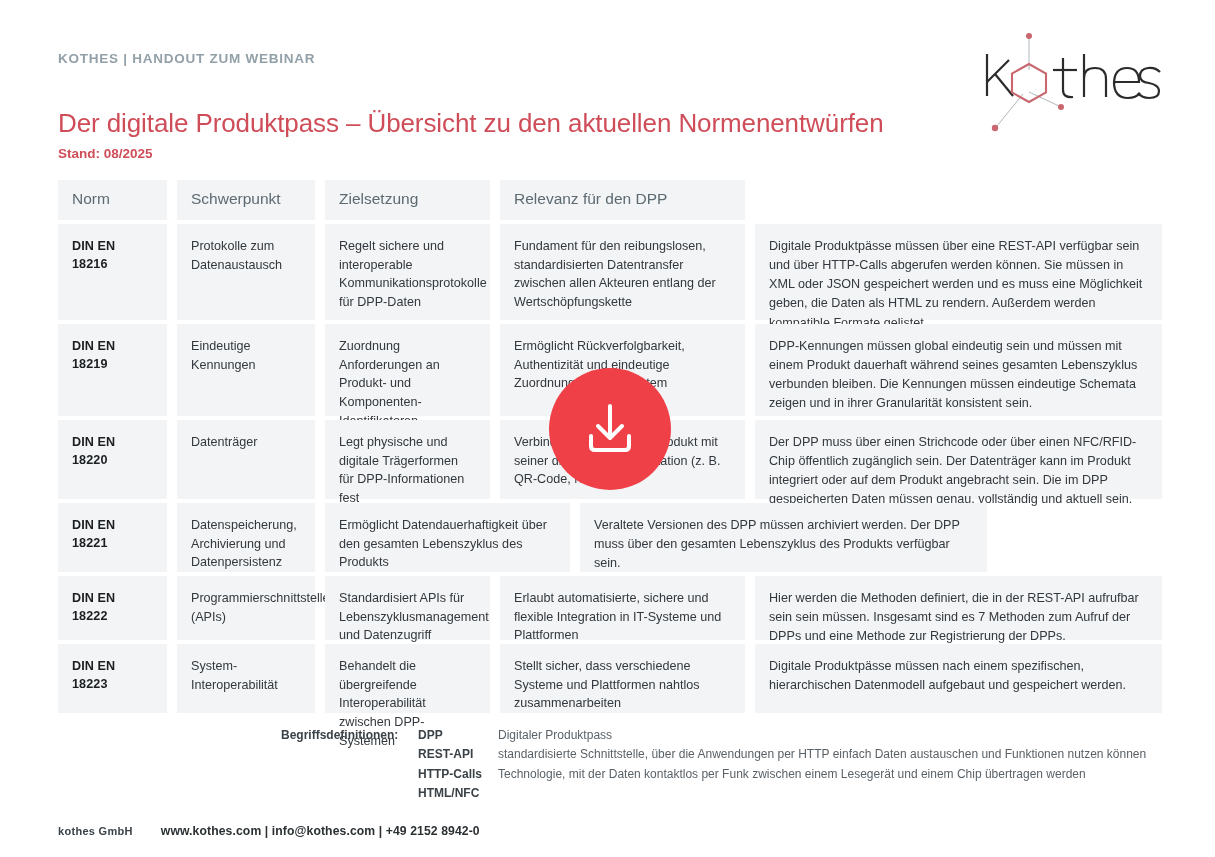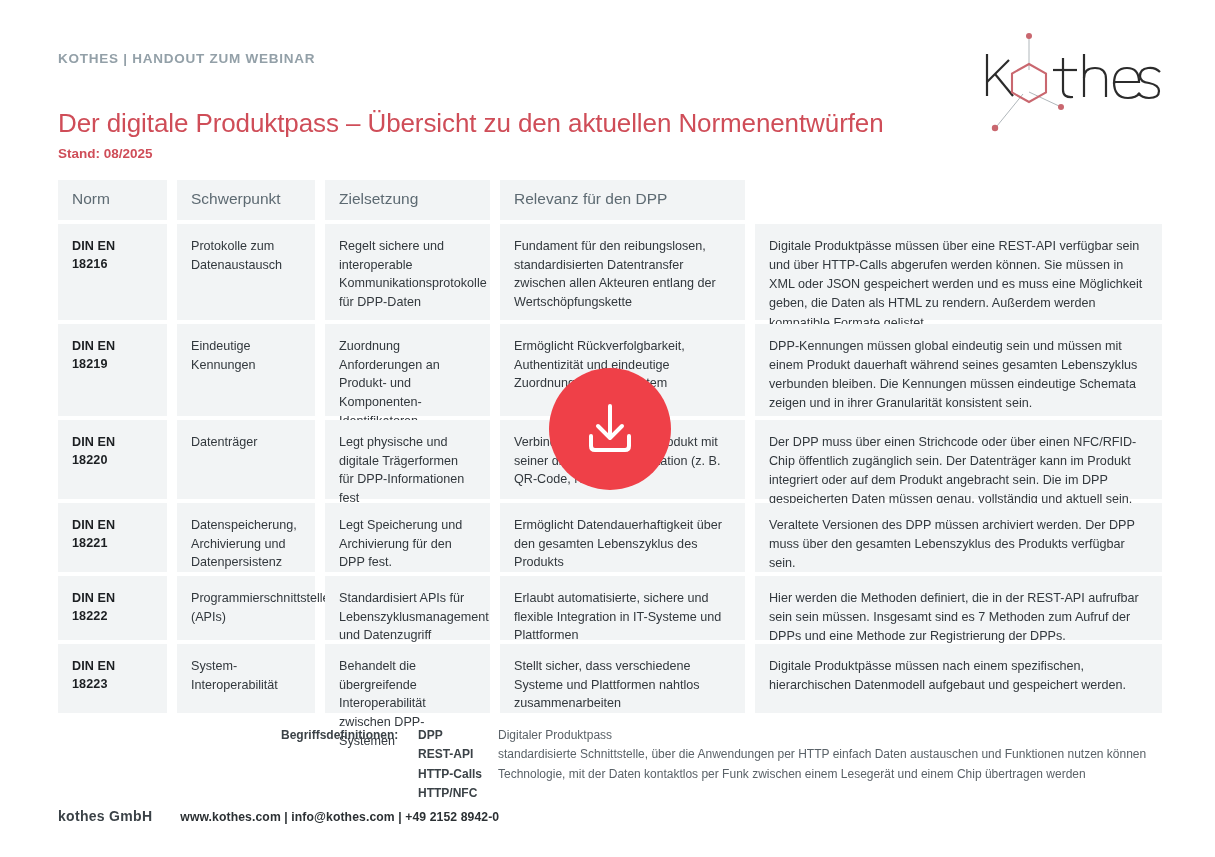--- a/index.html
+++ b/index.html
@@ -166,24 +166,25 @@
   
   .footer {
     position: absolute;
     left: 58px;
     top: 808px;
     display: flex;
     align-items: baseline;
     gap: 28px;
   }
   .footer-company {
-    font-size: 14px;
+    font-size: 11px;
     font-weight: 700;
     color: #3b4247;
     letter-spacing: 0.3px;
+    margin-top: 17px;
   }
   .footer-contact {
     font-size: 12.2px;
     font-weight: 700;
     color: #2b3033;
     letter-spacing: 0.1px;
   }
 </style>
 </head>
 <body>
@@ -295,23 +296,20 @@
           <div class="body-text wide">Der DPP muss über einen Strichcode oder über einen NFC/RFID-Chip öffentlich zugänglich sein. Der Datenträger kann im Produkt integriert oder auf dem Produkt angebracht sein. Die im DPP gespeicherten Daten müssen genau, vollständig und aktuell sein.</div>
         </div>
     </div>
 
     <div class="row r3">
       <div class="cell c1">
           <div class="norm">DIN EN 18221</div>
         </div>
       <div class="cell c2">
           <div class="body-text">Datenspeicherung, Archivierung und Datenpersistenz</div>
-        </div>
-      <div class="cell c3">
-          <div class="body-text">Legt Speicherung und Archivierung für den DPP fest.</div>
         </div>
       <div class="cell c4">
           <div class="body-text">Ermöglicht Datendauerhaftigkeit über den gesamten Lebenszyklus des Produkts</div>
         </div>
       <div class="cell c5">
           <div class="body-text wide">Veraltete Versionen des DPP müssen archiviert werden. Der DPP muss über den gesamten Lebenszyklus des Produkts verfügbar sein.</div>
         </div>
     </div>
 
     <div class="row r4">
@@ -361,21 +359,21 @@
       </svg>
     </span>
   </button>
 
   <div class="defs">
     <div class="defs-label">Begriffsdefinitionen:</div>
     <div class="defs-terms">
       <div class="defs-term">DPP</div>
       <div class="defs-term">REST-API</div>
       <div class="defs-term">HTTP-Calls</div>
-      <div class="defs-term">HTTP/NFC</div>
+      <div class="defs-term">HTML/NFC</div>
     </div>
     <div class="defs-descs">
       <div class="defs-desc">Digitaler Produktpass</div>
       <div class="defs-desc">standardisierte Schnittstelle, über die Anwendungen per HTTP einfach Daten austauschen und Funktionen nutzen können</div>
       <div class="defs-desc">Technologie, mit der Daten kontaktlos per Funk zwischen einem Lesegerät und einem Chip übertragen werden</div>
     </div>
   </div>
 
   <div class="footer">
     <div class="footer-company">kothes GmbH</div>

